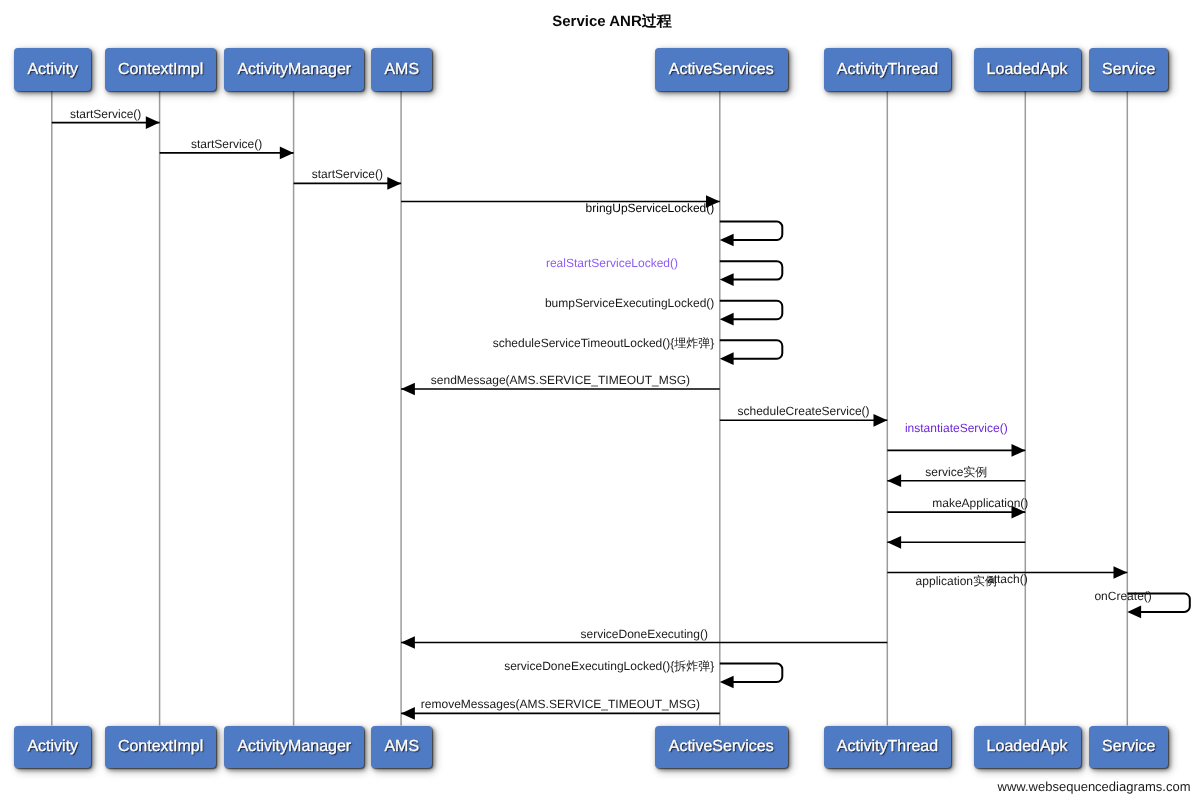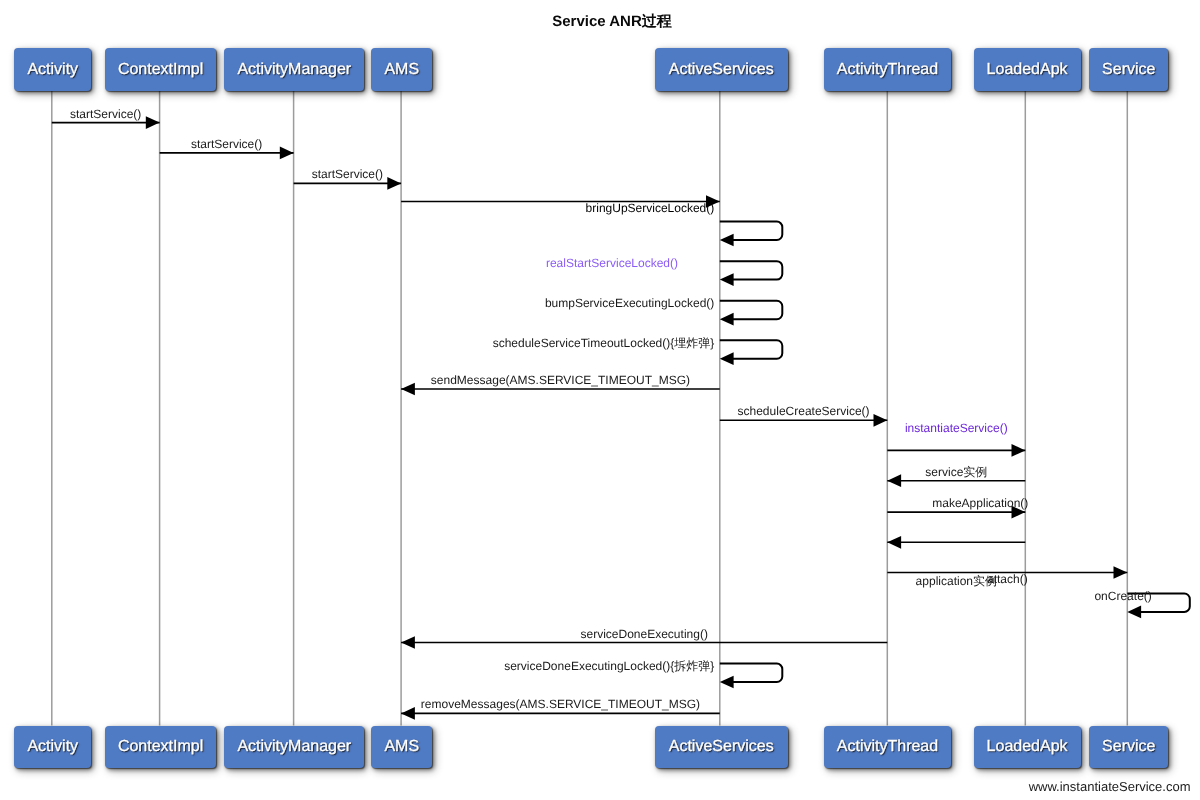--- a/index.html
+++ b/index.html
@@ -124,21 +124,21 @@
           <path d="M 719.8 682 l 13.8 -6.35 v 12.7 z" fill="#000000"></path>
         </g>
         <g>
           <line x1="719.8" y1="713.4" x2="401.1" y2="713.4" stroke="#000000" stroke-width="1.6"></line>
           <path d="M 401.1 713.4 l 13.8 -6.35 v 12.7 z" fill="#000000"></path>
         </g>
       </g>
     </svg>
   <div id="overlay">
     <div id="title">Service ANR过程</div>
-    <div id="footer">www.instantiateService.com</div>
+    <div id="footer">www.websequencediagrams.com</div>
   <div class="msg-label c" style="color: rgb(26, 26, 26); left: 105.7px; top: 107.6px;">startService()</div>
       <div class="msg-label c" style="color: rgb(26, 26, 26); left: 226.6px; top: 137.9px;">startService()</div>
       <div class="msg-label c" style="color: rgb(26, 26, 26); left: 347.35px; top: 168.4px;">startService()</div>
       <div class="msg-label r" style="color: #000000; left: 714.3px; top: 202px;">bringUpServiceLocked()</div>
       <div class="msg-label r" style="color: #8b5cf6; left: 678px; top: 257.4px;">realStartServiceLocked()</div>
       <div class="msg-label r" style="color: rgb(26, 26, 26); left: 714.3px; top: 297px;">bumpServiceExecutingLocked()</div>
       <div class="msg-label r" style="color: rgb(26, 26, 26); left: 714.3px; top: 336.5px;">scheduleServiceTimeoutLocked(){埋炸弹}</div>
       <div class="msg-label c" style="color: rgb(26, 26, 26); left: 560.45px; top: 374px;">sendMessage(AMS.SERVICE_TIMEOUT_MSG)</div>
       <div class="msg-label c" style="color: rgb(26, 26, 26); left: 803.55px; top: 405.3px;">scheduleCreateService()</div>
       <div class="msg-label c" style="color: #6d28d9; left: 956.3px; top: 422px;">instantiateService()</div>

